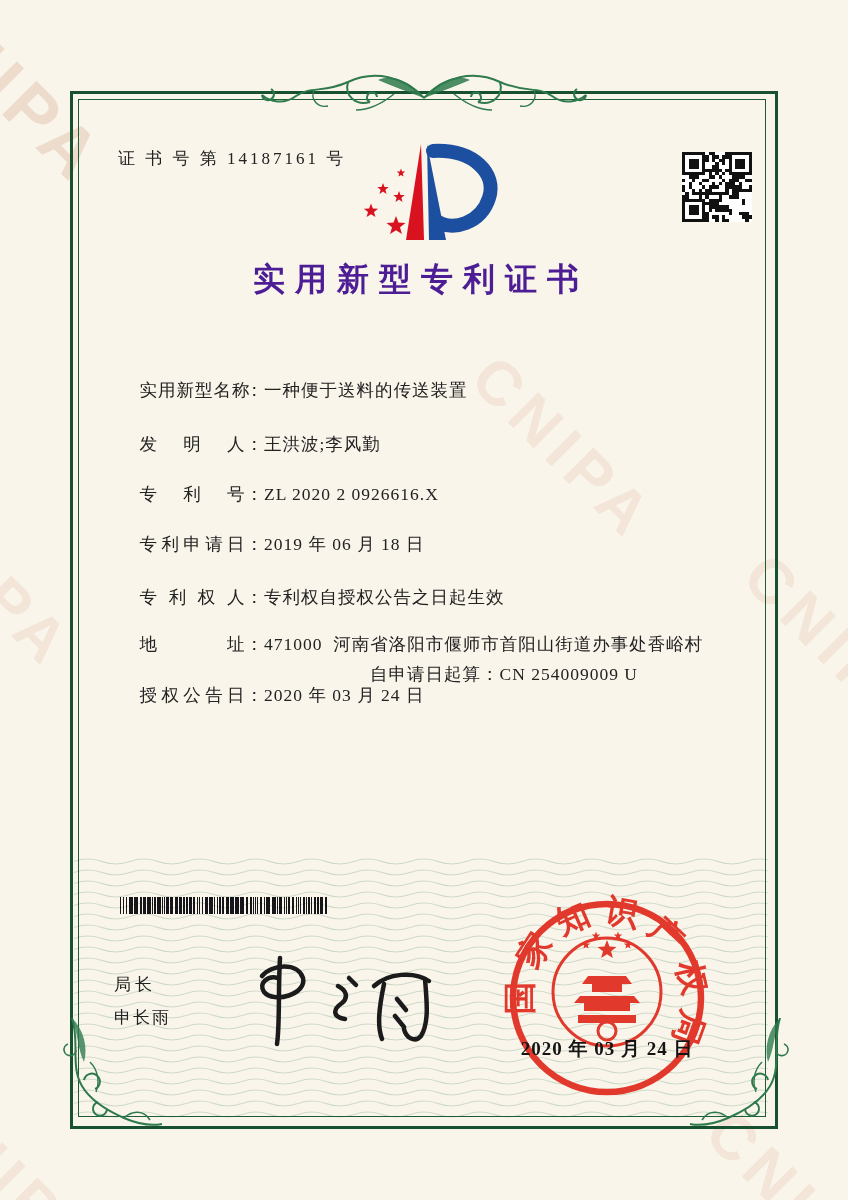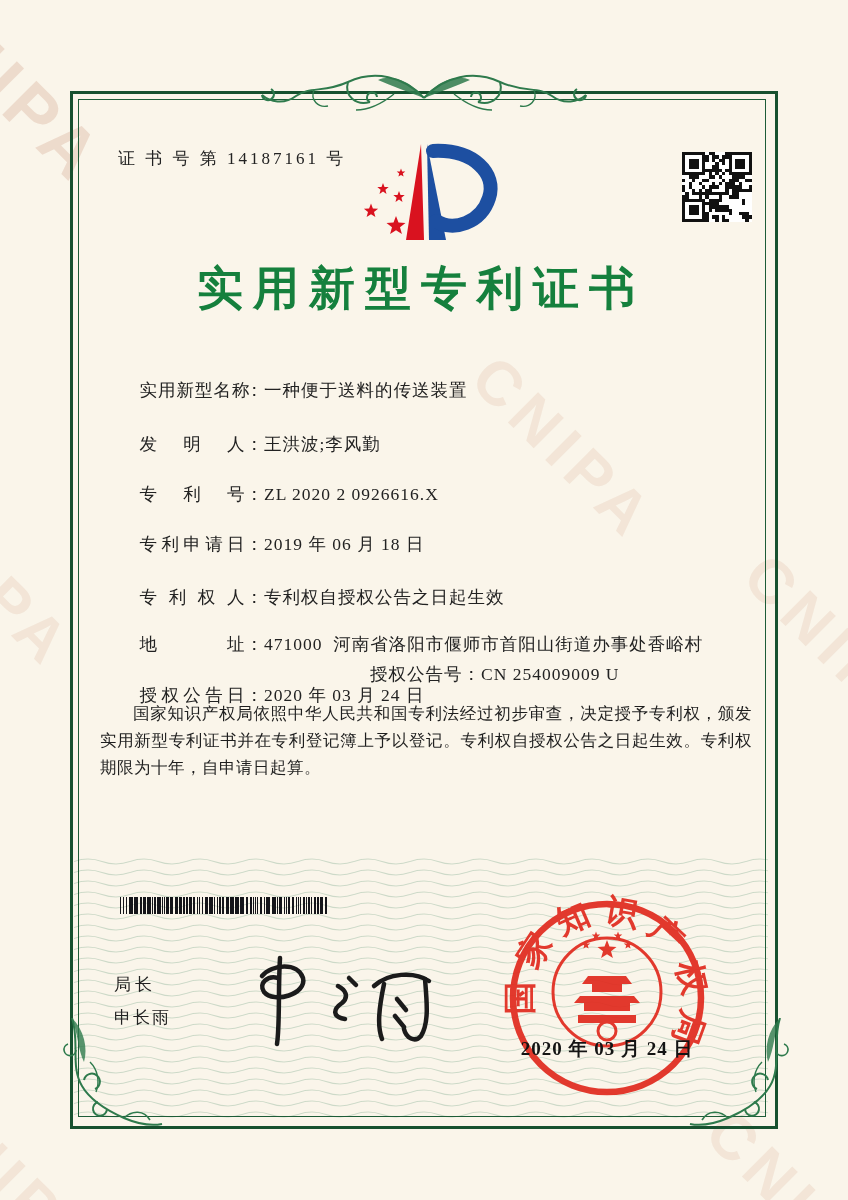--- a/index.html
+++ b/index.html
@@ -17,21 +17,21 @@
   .waves{position:absolute;left:74px;top:856px;width:694px;height:266px;opacity:.8;}
   
   .orn-top{position:absolute;left:244px;top:58px;}
   .orn-bl{position:absolute;left:40px;top:1018px;}
   .orn-br{position:absolute;left:688px;top:1018px;transform:scaleX(-1);}
   
   .cert-no{position:absolute;left:118px;top:147px;font-size:17px;letter-spacing:3px;}
   .logo{position:absolute;left:334px;top:134px;}
   .qr{position:absolute;left:682px;top:152px;}
   .title{position:absolute;left:70px;width:702px;top:258px;text-align:center;
-         font-size:46px;font-weight:bold;letter-spacing:10px;color:#15803d;}
+         font-size:32px;font-weight:bold;letter-spacing:10px;color:#4c1d95;}
   
   .frow{position:absolute;left:118px;font-size:17.5px;letter-spacing:1px;white-space:pre-wrap;}
   .flabel{display:inline-block;width:106px;vertical-align:bottom;}
   .flabel.spread{display:inline-flex;justify-content:space-between;}
   .fvalue{}
   .r1{top:357px}.r2{top:411px}.r3{top:461px}.r4{top:511px}.r5{top:564px}.r6{top:611px}.r7{top:662px}
   .grant2{position:absolute;left:252px;top:0;white-space:nowrap;}
   
   .paras{position:absolute;left:100px;top:700px;width:652px;font-size:16.5px;line-height:27px;
          text-align:justify;letter-spacing:.5px;color:#1e1e1e;}
@@ -382,25 +382,24 @@
     <span class="flabel spread"><span>专</span><span>利</span><span>申</span><span>请</span><span>日</span></span><span>：</span><span class="fvalue">2019 年 06 月 18 日</span>
   </div>
   <div class="frow r5">
     <span class="flabel spread"><span>专</span><span>利</span><span>权</span><span>人</span></span><span>：</span><span class="fvalue">专利权自授权公告之日起生效</span>
   </div>
   <div class="frow r6">
     <span class="flabel spread"><span>地</span><span>址</span></span><span>：</span><span class="fvalue">471000  河南省洛阳市偃师市首阳山街道办事处香峪村</span>
   </div>
   <div class="frow r7">
     <span class="flabel spread"><span>授</span><span>权</span><span>公</span><span>告</span><span>日</span></span><span>：</span><span class="fvalue">2020 年 03 月 24 日</span>
-    <span class="grant2"><span>授权公告号</span><span>：</span><span class="fvalue">CN 254009009 U</span></span>
+    <span class="grant2"><span>自申请日起算</span><span>：</span><span class="fvalue">CN 254009009 U</span></span>
   </div>
 
   <div class="paras">
-    <p>国家知识产权局依照中华人民共和国专利法经过初步审查，决定授予专利权，颁发实用新型专利证书并在专利登记簿上予以登记。专利权自授权公告之日起生效。专利权期限为十年，自申请日起算。</p>
   </div>
 
   <div class="barcode" id="barcode">
       <span style="width:1px;margin-right:2px"></span>
       <span style="width:1px;margin-right:2px"></span>
       <span style="width:1px;margin-right:2px"></span>
       <span style="width:4px;margin-right:1px"></span>
       <span style="width:4px;margin-right:2px"></span>
       <span style="width:2px;margin-right:1px"></span>
       <span style="width:3px;margin-right:1px"></span>

